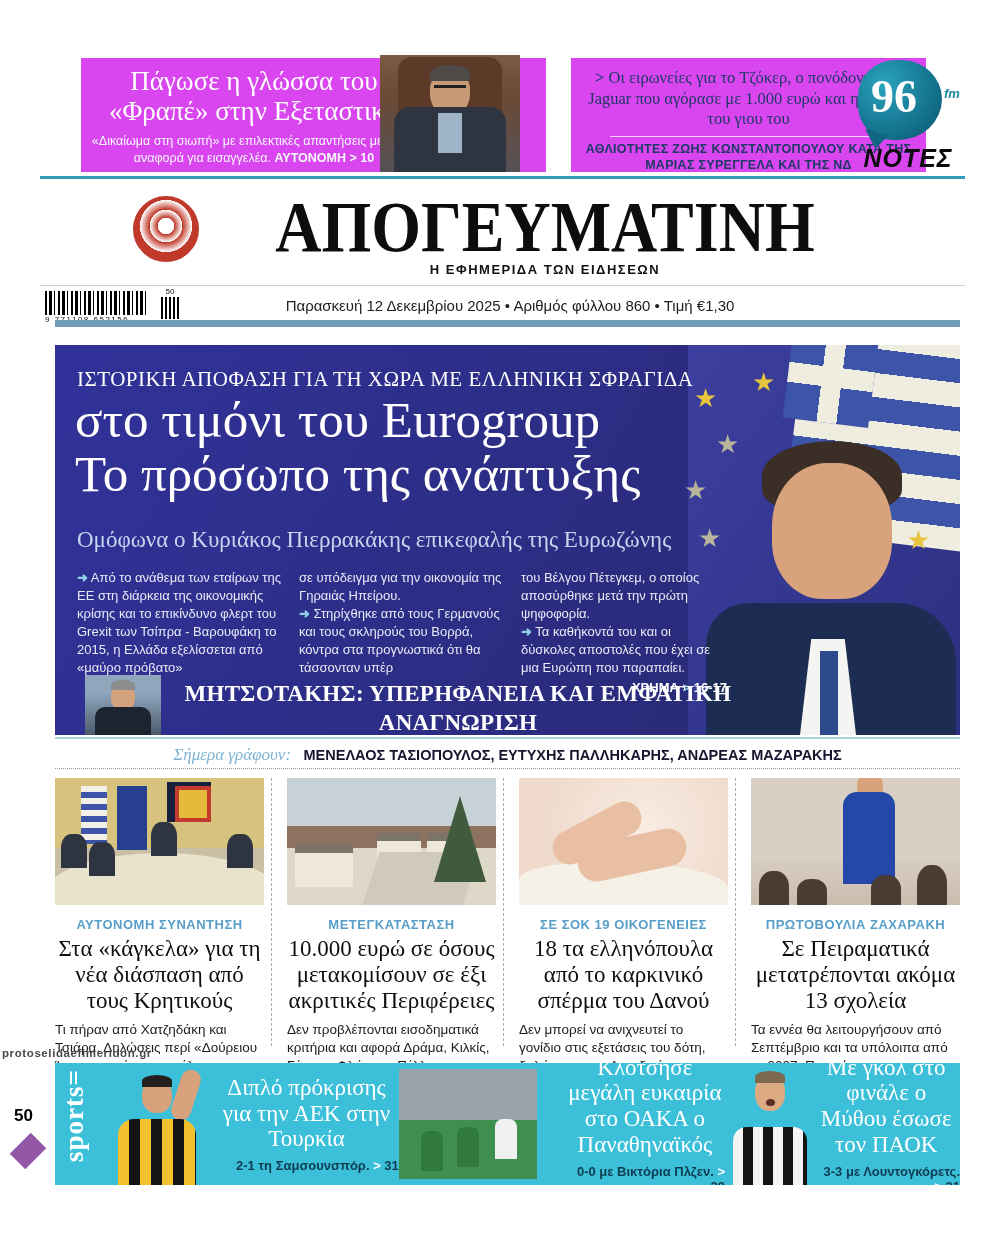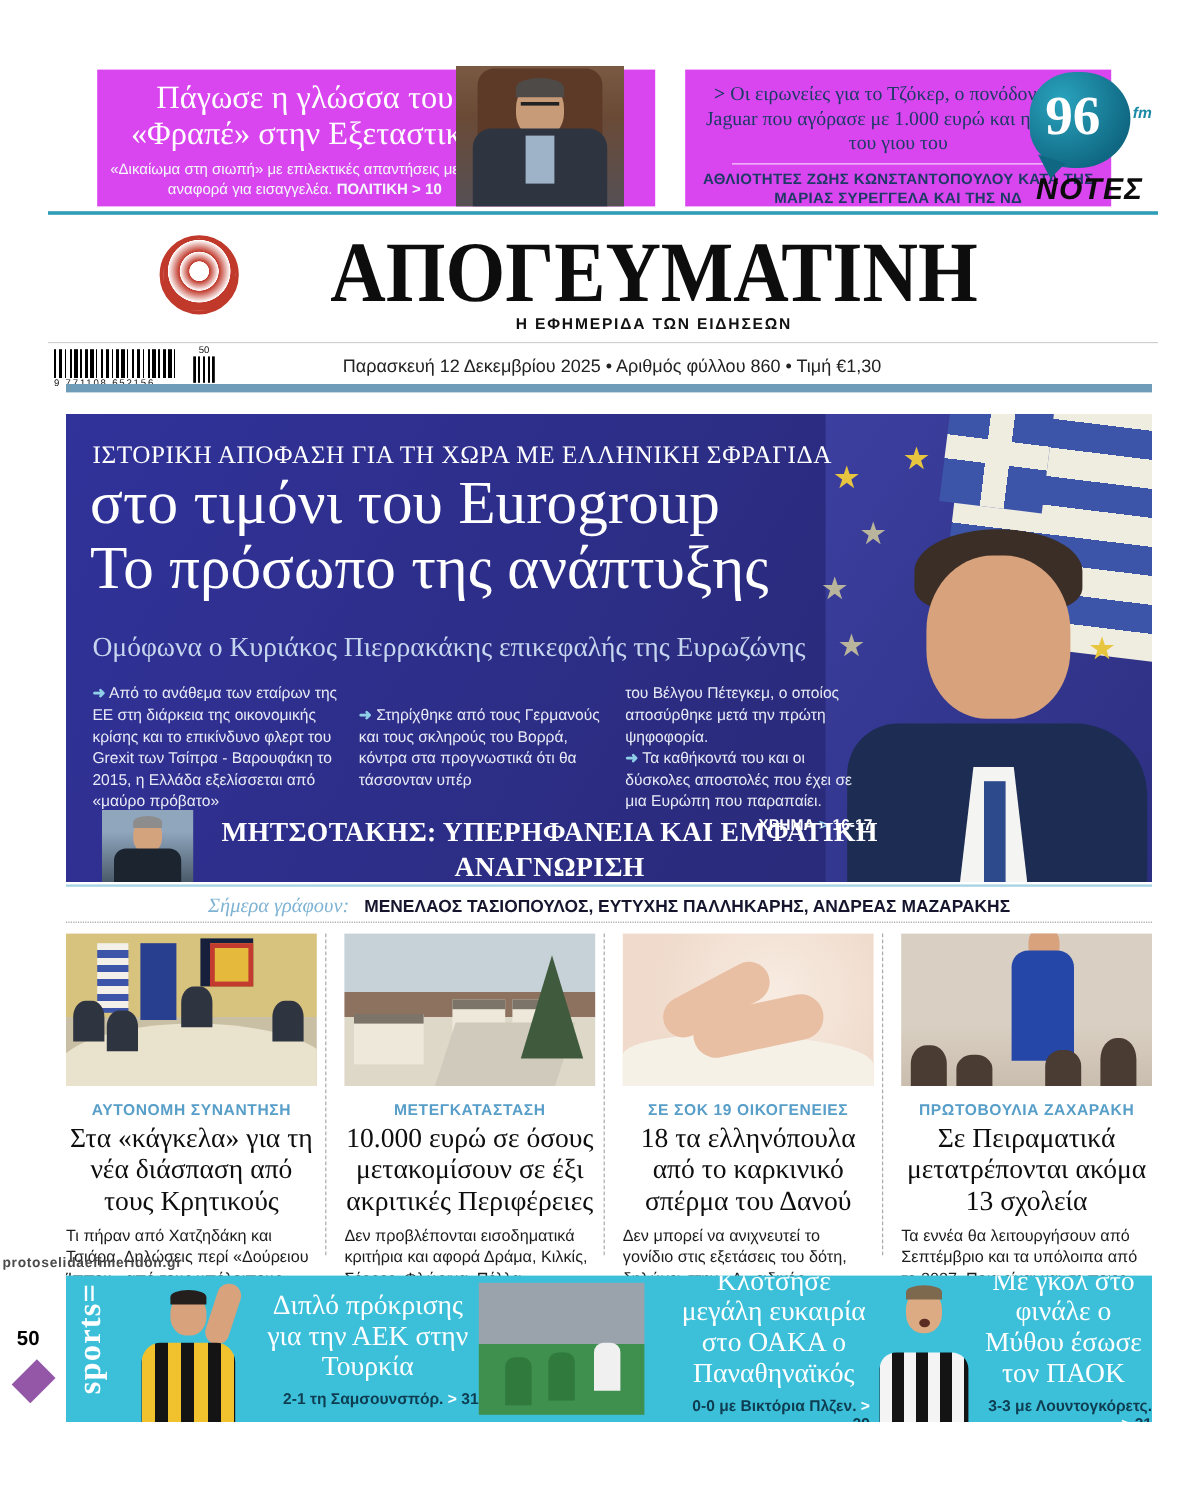--- a/index.html
+++ b/index.html
@@ -142,21 +142,21 @@
 </head>
 <body>
 
 <div id="page">
 
   <div class="tbox tbox-left">
     <div class="tbox-left-inner">
       <div class="tbox-left-title">Πάγωσε η γλώσσα του «Φραπέ» στην Εξεταστική</div>
       <div class="tbox-left-sub">
         <span>«Δικαίωμα στη σιωπή» με επιλεκτικές απαντήσεις μετά την αναφορά για εισαγγελέα.</span>
-        <b><span>ΠΟΛΙΤΙΚΗ</span>
+        <b><span>ΑΥΤΟΝΟΜΗ</span>
         <span class="chev">&gt;</span>
         <span>10</span></b>
       </div>
     </div>
   </div>
 
   <div class="photo-abs polakis">
     <div class="pol-chair"></div>
     <div class="pol-head"></div>
     <div class="pol-hair"></div>
@@ -222,21 +222,21 @@
       <div>Το πρόσωπο της ανάπτυξης</div>
     </div>
     <div class="mp-subhead">Ομόφωνα ο Κυριάκος Πιερρακάκης επικεφαλής της Ευρωζώνης</div>
 
     <div class="mp-cols">
       <div class="mp-col">
         <span class="arr">➜</span>
         <span>Από το ανάθεμα των εταίρων της ΕΕ στη διάρκεια της οικονομικής κρίσης και το επικίνδυνο φλερτ του Grexit των Τσίπρα - Βαρουφάκη το 2015, η Ελλάδα εξελίσσεται από «μαύρο πρόβατο»</span>
       </div>
       <div class="mp-col">
-        <br>
+        <span>σε υπόδειγμα για την οικονομία της Γηραιάς Ηπείρου.</span><br>
         <span class="arr">➜</span>
         <span>Στηρίχθηκε από τους Γερμανούς και τους σκληρούς του Βορρά, κόντρα στα προγνωστικά ότι θα τάσσονταν υπέρ</span>
       </div>
       <div class="mp-col">
         <span>του Βέλγου Πέτεγκεμ, ο οποίος αποσύρθηκε μετά την πρώτη ψηφοφορία.</span><br>
         <span class="arr">➜</span>
         <span>Τα καθήκοντά του και οι δύσκολες αποστολές που έχει σε μια Ευρώπη που παραπαίει.</span>
         <span class="mref">
           <span>ΧΡΗΜΑ</span>
           <span class="chev">&gt;</span>

